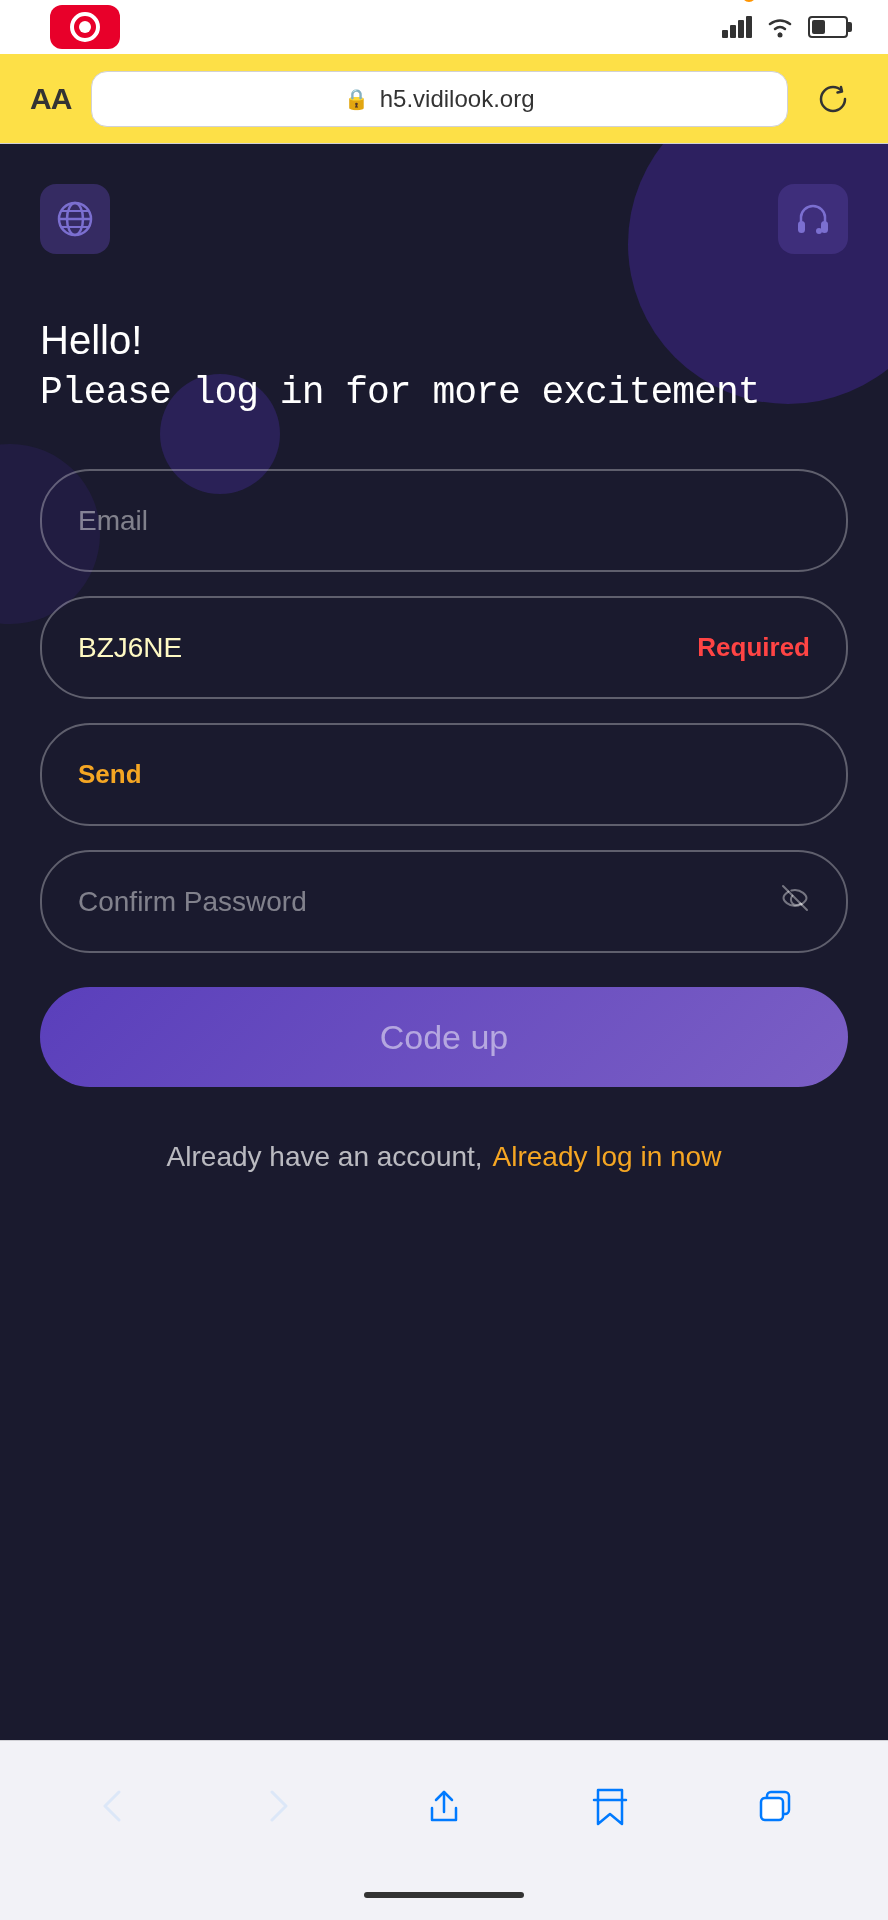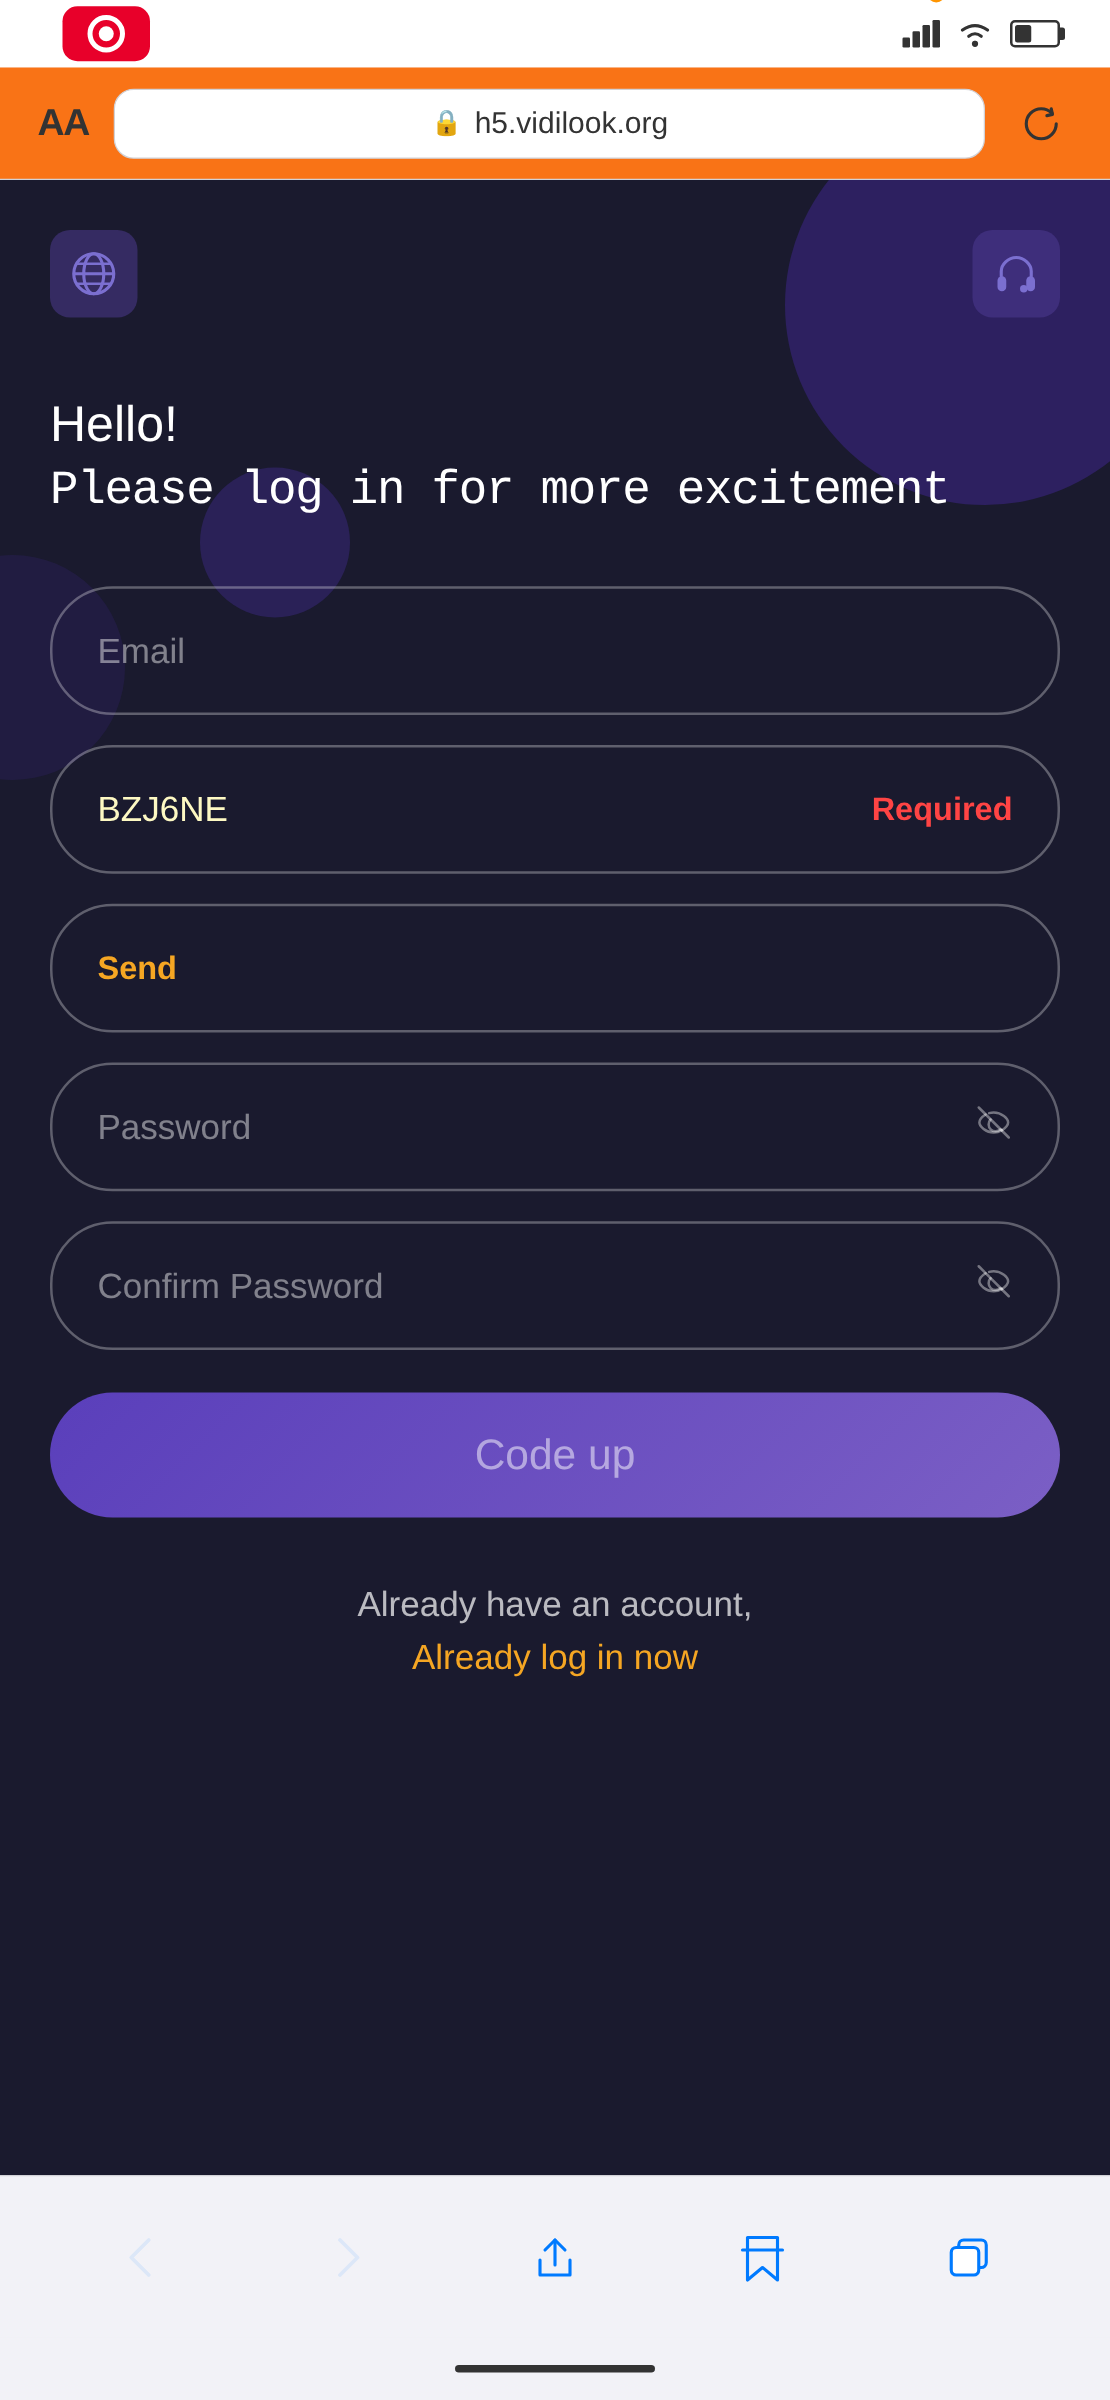--- a/index.html
+++ b/index.html
@@ -65,21 +65,21 @@
     }
 
     .status-right {
       display: flex;
       align-items: center;
       gap: 14px;
     }
 
     
     .browser-bar {
-      background: #f97316;
+      background: #fde047;
       height: 90px;
       display: flex;
       align-items: center;
       padding: 0 30px;
       gap: 20px;
       border-bottom: 1px solid #d1d1d6;
     }
 
     .browser-aa {
       font-size: 30px;
@@ -286,21 +286,20 @@
       margin-top: 10px;
     }
 
     
     .login-link-row {
       display: flex;
       align-items: center;
       justify-content: center;
       gap: 10px;
       margin-top: 30px;
-      flex-direction: column;
     }
 
     .login-link-text {
       font-size: 28px;
       color: rgba(255,255,255,0.7);
     }
 
     .login-link-btn {
       font-size: 28px;
       color: #f5a623;
@@ -507,31 +506,20 @@
 
     <div class="form-field">
       <span class="form-input-value">BZJ6NE</span>
       <span class="field-action-text field-required">Required</span>
     </div>
 
     <div class="form-field">
       <span class="field-action-text field-send">Send</span>
     </div>
 
-    <div class="form-field">
-      <input class="form-input" type="password" placeholder="Password" style="">
-      <span class="eye-icon">
-        <svg width="30" height="30" viewBox="0 0 30 30" fill="none">
-          <path d="M3 3l24 24" stroke="rgba(255,255,255,0.4)" stroke-width="2" stroke-linecap="round"></path>
-          <path d="M12.5 12.6A5 5 0 0020.4 20.4" stroke="rgba(255,255,255,0.4)" stroke-width="2" stroke-linecap="round"></path>
-          <path d="M8.5 8.6C5.6 10.4 3.5 13 3.5 15c0 3 5.2 8 11.5 8 2.4 0 4.6-.7 6.5-1.9" stroke="rgba(255,255,255,0.4)" stroke-width="2" stroke-linecap="round"></path>
-          <path d="M21.5 21.4C24 19.6 26.5 17 26.5 15c0-3-5.2-8-11.5-8-1.3 0-2.5.2-3.7.5" stroke="rgba(255,255,255,0.4)" stroke-width="2" stroke-linecap="round"></path>
-        </svg>
-      </span>
-    </div>
 
     <div class="form-field">
       <input class="form-input" type="password" placeholder="Confirm Password" style="">
       <span class="eye-icon">
         <svg width="30" height="30" viewBox="0 0 30 30" fill="none">
           <path d="M3 3l24 24" stroke="rgba(255,255,255,0.4)" stroke-width="2" stroke-linecap="round"></path>
           <path d="M12.5 12.6A5 5 0 0020.4 20.4" stroke="rgba(255,255,255,0.4)" stroke-width="2" stroke-linecap="round"></path>
           <path d="M8.5 8.6C5.6 10.4 3.5 13 3.5 15c0 3 5.2 8 11.5 8 2.4 0 4.6-.7 6.5-1.9" stroke="rgba(255,255,255,0.4)" stroke-width="2" stroke-linecap="round"></path>
           <path d="M21.5 21.4C24 19.6 26.5 17 26.5 15c0-3-5.2-8-11.5-8-1.3 0-2.5.2-3.7.5" stroke="rgba(255,255,255,0.4)" stroke-width="2" stroke-linecap="round"></path>
         </svg>

